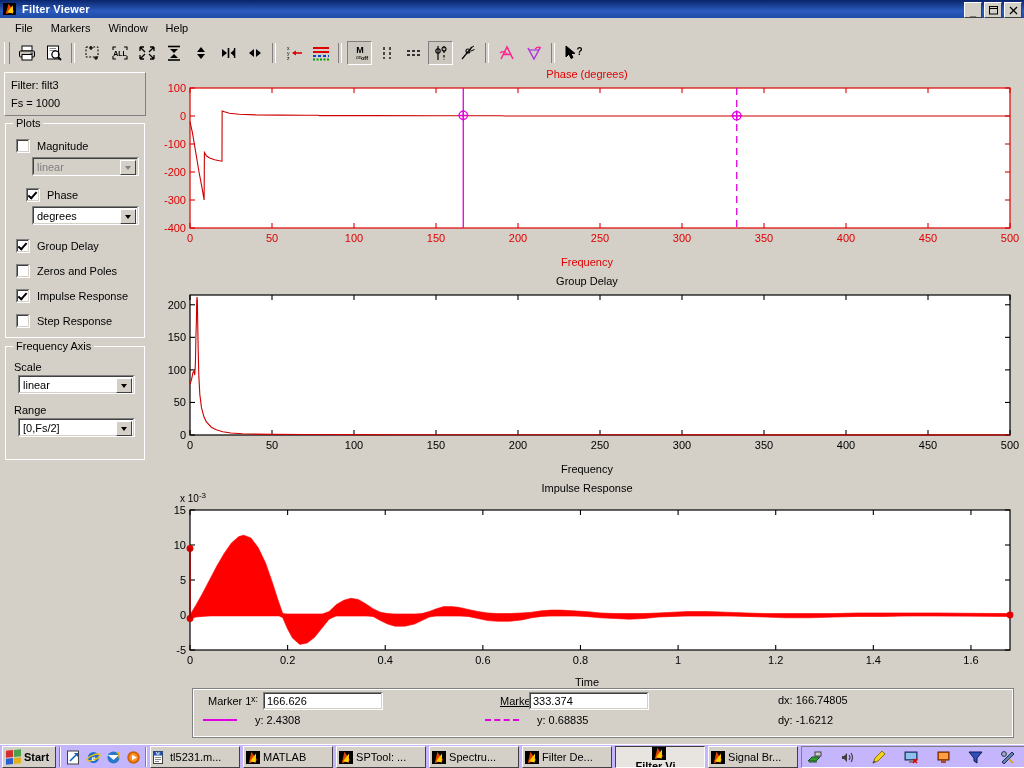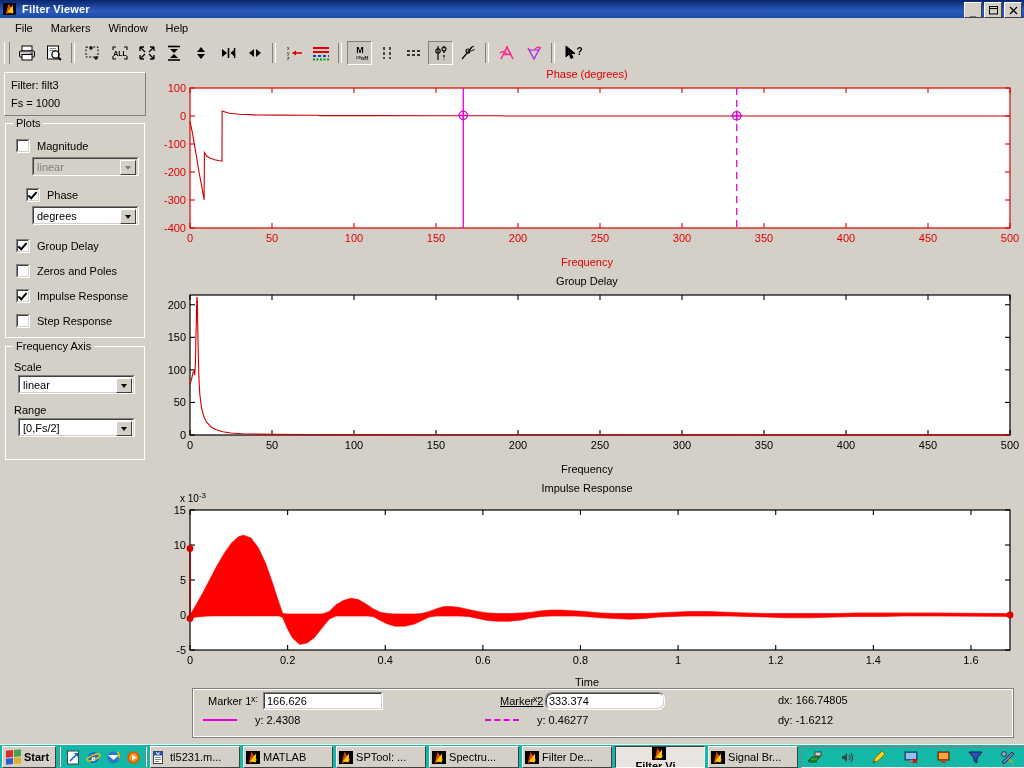--- a/index.html
+++ b/index.html
@@ -162,21 +162,21 @@
     box-shadow:inset -1px -1px 0 #d4d0c8, inset 1px 1px 0 #404040;
     display:flex;align-items:center;
   }
   .medit span{margin-left:3px;font-size:11px;color:#000;}
   .mline{position:absolute;height:0;border-top:2px solid #e000e0;}
   .mline.dashed{border-top-style:dashed;border-top-width:2px;}
 
   
   .taskbar{
     position:absolute;left:0;top:744px;width:1024px;height:24px;
-    background:#14b8a6;border-top:1px solid #fff;display:flex;align-items:center;text-align:right;
+    background:#c4b5fd;border-top:1px solid #fff;display:flex;align-items:center;text-align:right;
   }
   .startbtn{
     margin-left:2px;height:20px;padding:0 6px 0 3px;display:flex;align-items:center;
     background:#d4d0c8;border-top:1px solid #fff;border-left:1px solid #fff;
     border-right:1px solid #404040;border-bottom:1px solid #404040;
     font-weight:bold;font-size:11px;color:#000;
   }
   .winflag{width:15px;height:14px;margin-right:3px;display:grid;
     grid-template-columns:1fr 1fr;grid-template-rows:1fr 1fr;gap:1px;transform:skewY(-6deg);}
   .winflag i{display:block;}
@@ -671,25 +671,25 @@
     <div class="mlabel" style="left:8px;top:6px;">Marker 1</div>
     <div class="mx" style="left:58px;top:5px;">x:</div>
     <div class="medit" style="left:70px;top:3px;width:118px;">
       <span>166.626</span>
     </div>
     <div class="mline" style="left:10px;top:30px;width:34px;"></div>
     <div class="mlabel" style="left:55px;top:25px;">y: 2.4308</div>
 
     <div class="mlabel" style="left:300px;top:6px;text-decoration:underline;">Marker 2</div>
     <div class="mx" style="left:340px;top:5px;">x:</div>
-    <div class="medit" style="left:352px;top:3px;width:118px;border-radius:7px;">
+    <div class="medit" style="left:336px;top:3px;width:118px;">
       <span>333.374</span>
     </div>
     <div class="mline dashed" style="left:292px;top:30px;width:34px;"></div>
-    <div class="mlabel" style="left:337px;top:25px;">y: 0.46277</div>
+    <div class="mlabel" style="left:337px;top:25px;">y: 0.68835</div>
 
     <div class="mlabel" style="left:578px;top:5px;">dx: 166.74805</div>
     <div class="mlabel" style="left:578px;top:25px;">dy: -1.6212</div>
   </div>
 
   <div class="taskbar">
     <div class="startbtn">
       <div class="winflag">
         <i style="background:#d42e2e"></i>
           <i style="background:#4aa34a"></i>

